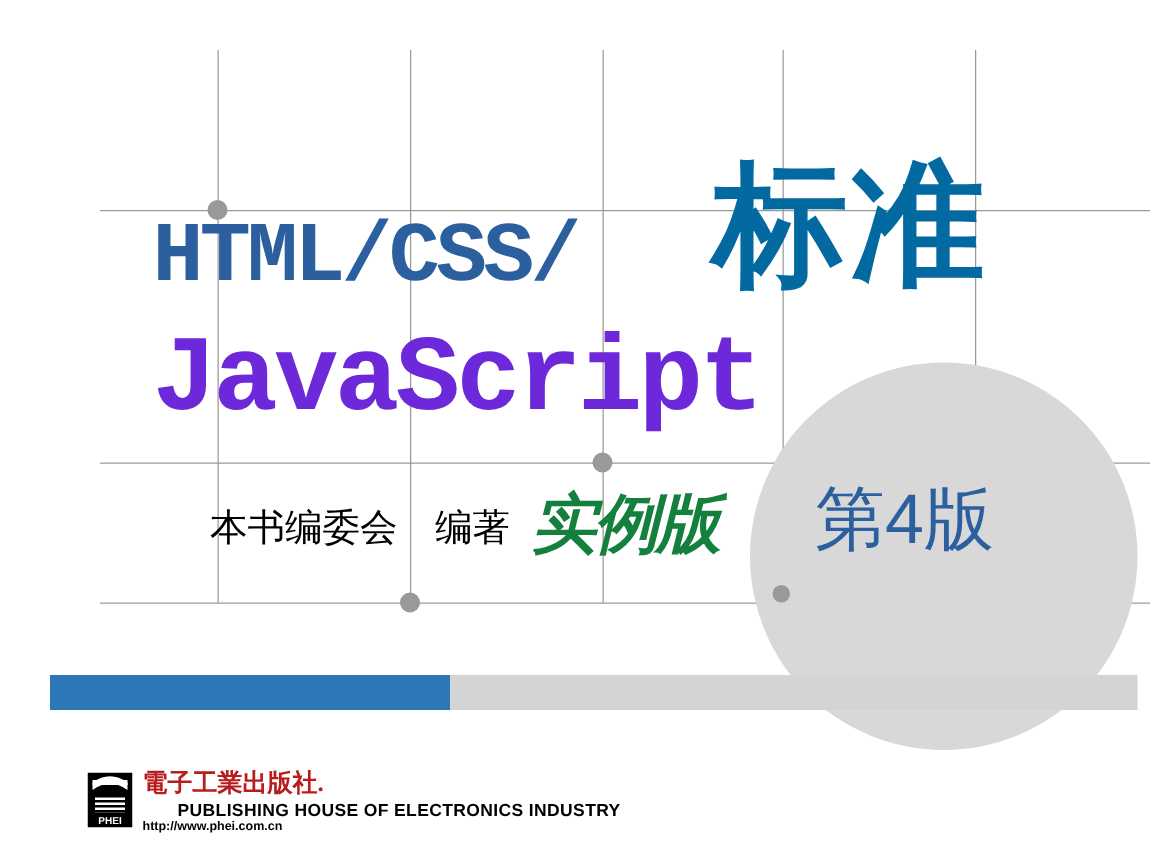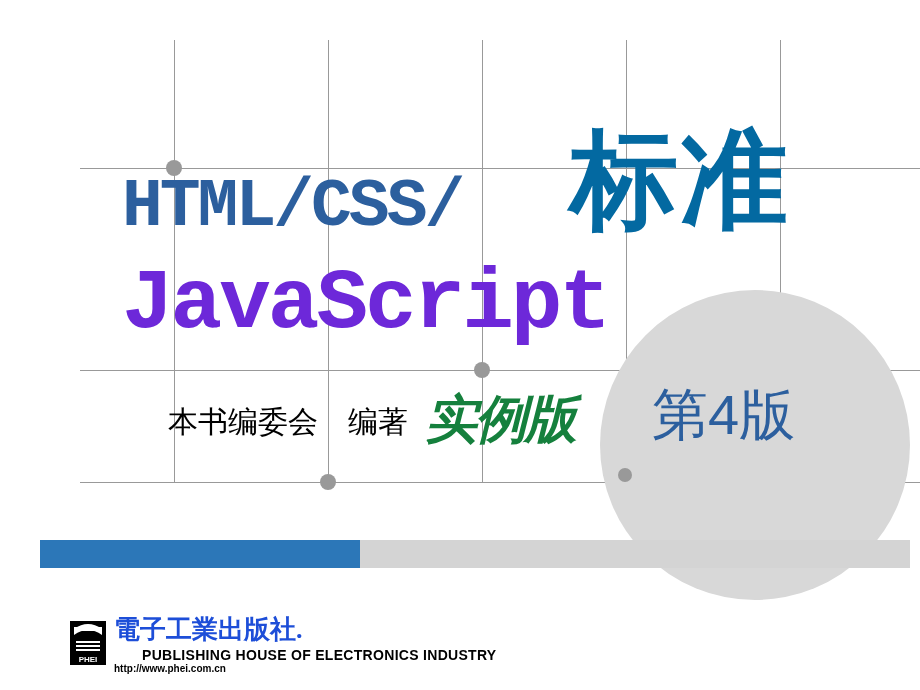--- a/index.html
+++ b/index.html
@@ -165,23 +165,23 @@
     .publisher-logo svg {
       width: 36px;
       height: 44px;
     }
     .publisher-text {
       display: flex;
       flex-direction: column;
     }
     .publisher-name {
       font-family: "STKaiti", "KaiTi", serif;
-      font-size: 26px;
-      font-weight: bold;
-      color: #1d4ed8;
+      font-size: 20px;
+      font-weight: bold;
+      color: #b91c1c;
       letter-spacing: 0px;
     }
     .publisher-sub {
       font-family: Arial, sans-serif;
       font-size: 14px;
       color: #000;
       font-weight: bold;
       letter-spacing: 0.3px;
       margin-left: 28px;
     }

